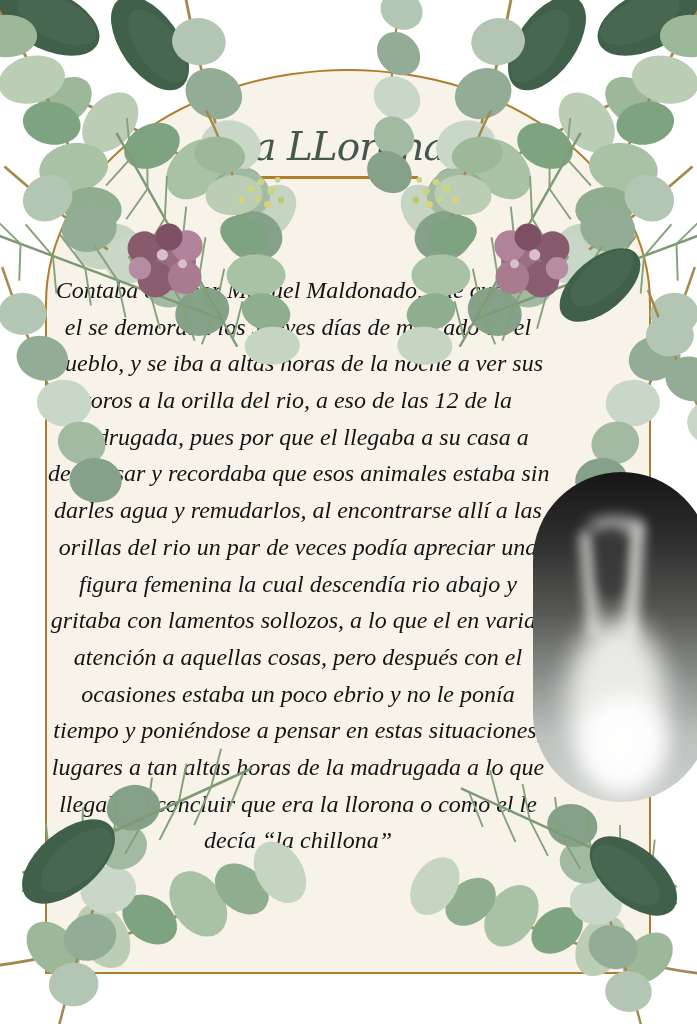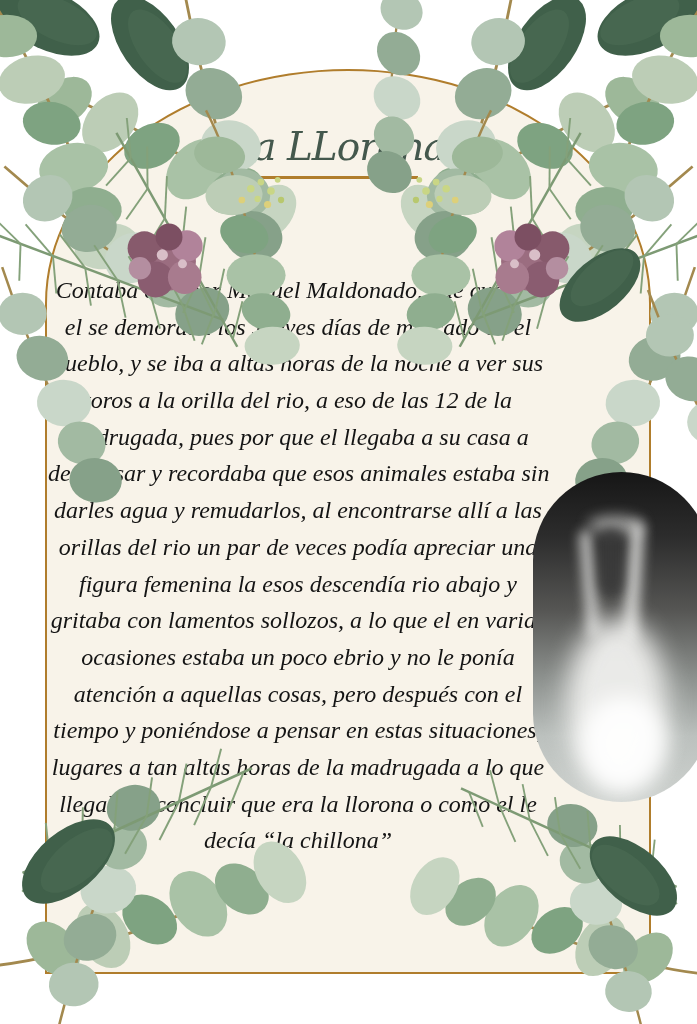--- a/index.html
+++ b/index.html
@@ -73,24 +73,24 @@
 
 <div class="story">
   <div class="line">Contaba el señor Manuel Maldonado, que cuando</div>
   <div class="line">el se demoraba los Jueves días de mercado en el</div>
   <div class="line">pueblo, y se iba a altas horas de la noche a ver sus</div>
   <div class="line">toros a la orilla del rio, a eso de las 12 de la</div>
   <div class="line">madrugada, pues por que el llegaba a su casa a</div>
   <div class="line">descansar y recordaba que esos animales estaba sin</div>
   <div class="line">darles agua y remudarlos, al encontrarse allí a las</div>
   <div class="line">orillas del rio un par de veces podía apreciar una</div>
-  <div class="line">figura femenina la esos descendía rio abajo y</div>
+  <div class="line">figura femenina la cual descendía rio abajo y</div>
   <div class="line">gritaba con lamentos sollozos, a lo que el en varias</div>
+  <div class="line">atención a aquellas cosas, pero después con el</div>
   <div class="line">ocasiones estaba un poco ebrio y no le ponía</div>
-  <div class="line">atención a aquellas cosas, pero después con el</div>
   <div class="line">tiempo y poniéndose a pensar en estas situaciones,</div>
   <div class="line">lugares a tan altas horas de la madrugada a lo que</div>
   <div class="line">llegaba a concluir que era la llorona o como el le</div>
   <div class="line">decía “la chillona”</div>
 </div>
 
 <div class="ghost">
   <div class="g-bridge"></div>
   <div class="g-prong-l"></div>
   <div class="g-prong-r"></div>

